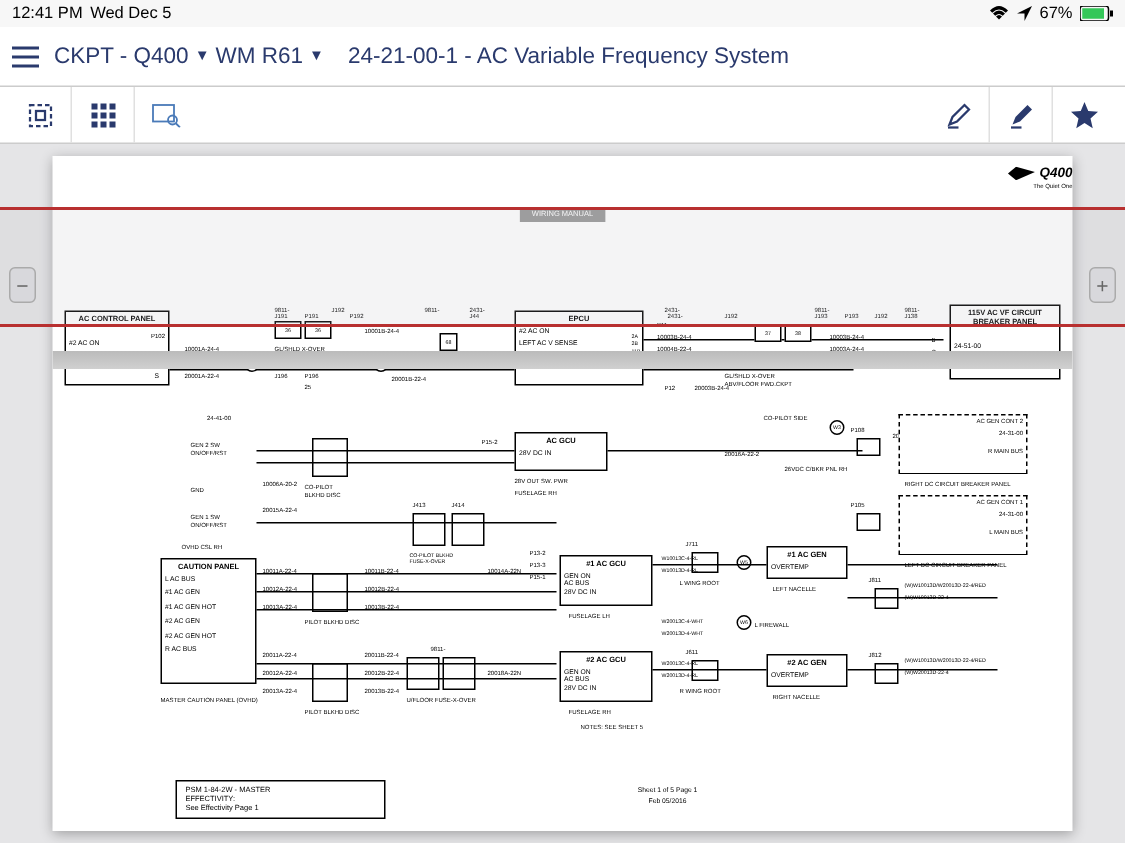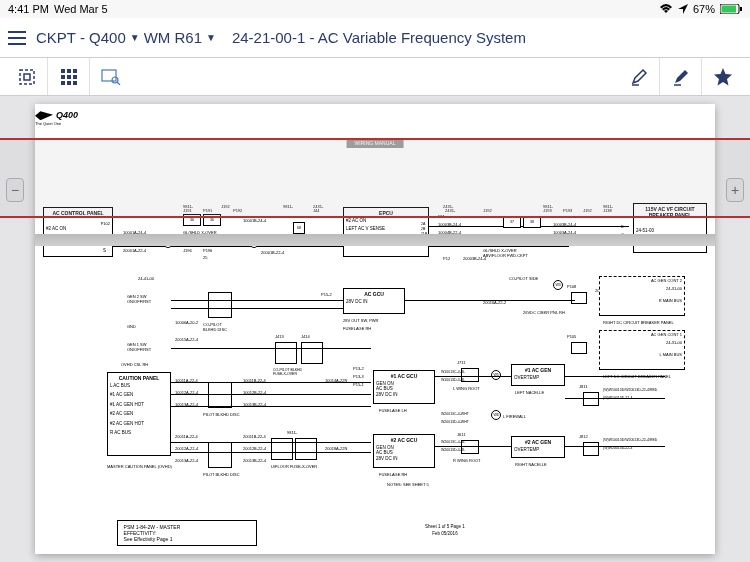--- a/index.html
+++ b/index.html
@@ -78,21 +78,21 @@
     height: 450px;
     background:#fff;
     box-shadow: 0 2px 8px rgba(0,0,0,0.3);
     position:relative;
     overflow:hidden;
     font-size:5px;
     color:#000;
   }
   .page-header {
     position:absolute; top:6px; left:0; right:0;
-    text-align:left;
+    text-align:right;
   }
   .page-header .logo { font-weight:bold; font-size:9px; font-style:italic;}
   .page-header .logo::before {
     content:""; display:inline-block; width:18px; height:9px;
     background:#000; clip-path: polygon(0 50%, 30% 0, 100% 40%, 30% 100%);
     margin-right:3px; vertical-align:middle;
   }
   .page-header .sub { font-size:4px; margin-top:1px;}
   .wm-tab {
     position:absolute; top:34px; left:50%; transform:translateX(-50%);
@@ -152,22 +152,22 @@
     position:absolute; border:1px solid #000; border-radius:50%;
     width:10px; height:10px; font-size:3.5px;
     display:flex; align-items:center; justify-content:center; background:#fff;
   }
 </style>
 </head>
 <body>
 
 <div class="status-bar">
   <div class="status-left">
-    <span>4:41 PM</span>
-    <span>Wed Mar 5</span>
+    <span>12:41 PM</span>
+    <span>Wed Dec 5</span>
   </div>
   <div class="status-right">
     <svg width="14" height="10" viewBox="0 0 14 10">
         <path d="M7 9 L5 7 Q7 5 9 7 Z M3 5 Q7 1 11 5 L9.5 6.5 Q7 4 4.5 6.5 Z M1 3 Q7 -3 13 3 L11.5 4.5 Q7 0 2.5 4.5 Z" fill="#000"></path>
       </svg>
     <svg width="10" height="10" viewBox="0 0 10 10">
         <path d="M0 5 L10 0 L5 10 L5 5 Z" fill="#000"></path>
       </svg>
     <span>67%</span>
     <svg width="22" height="10" viewBox="0 0 22 10">

